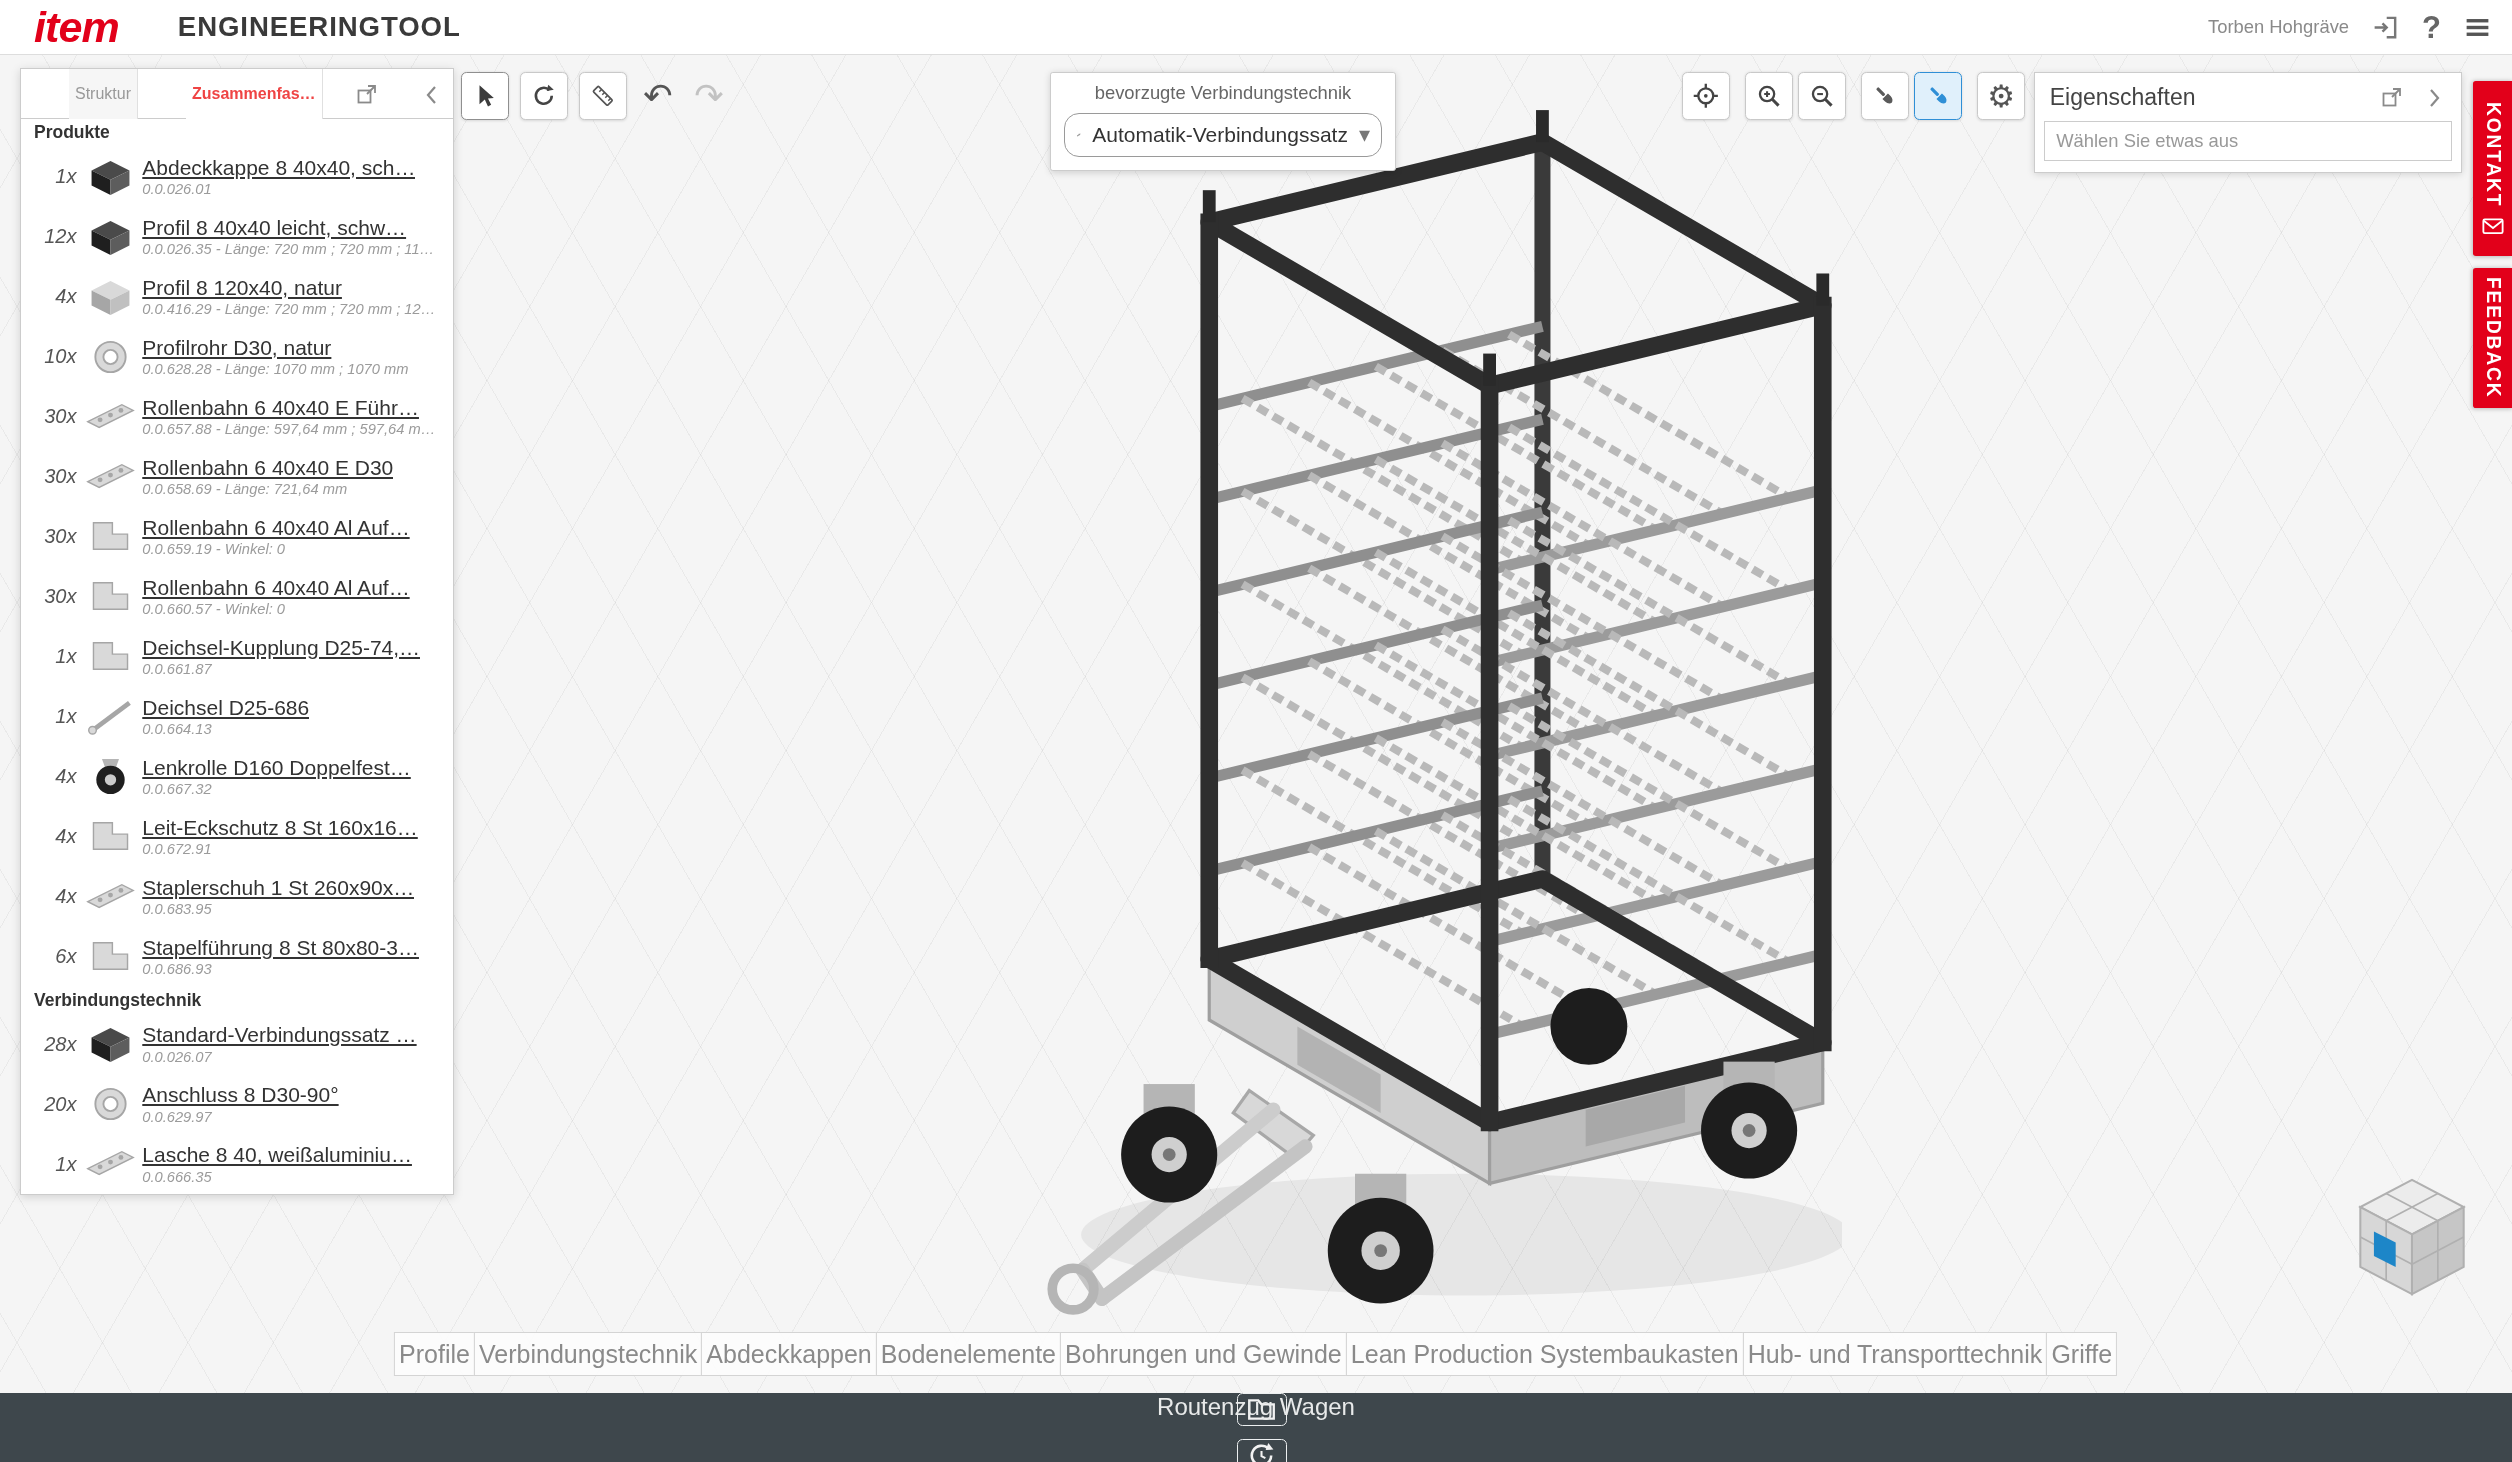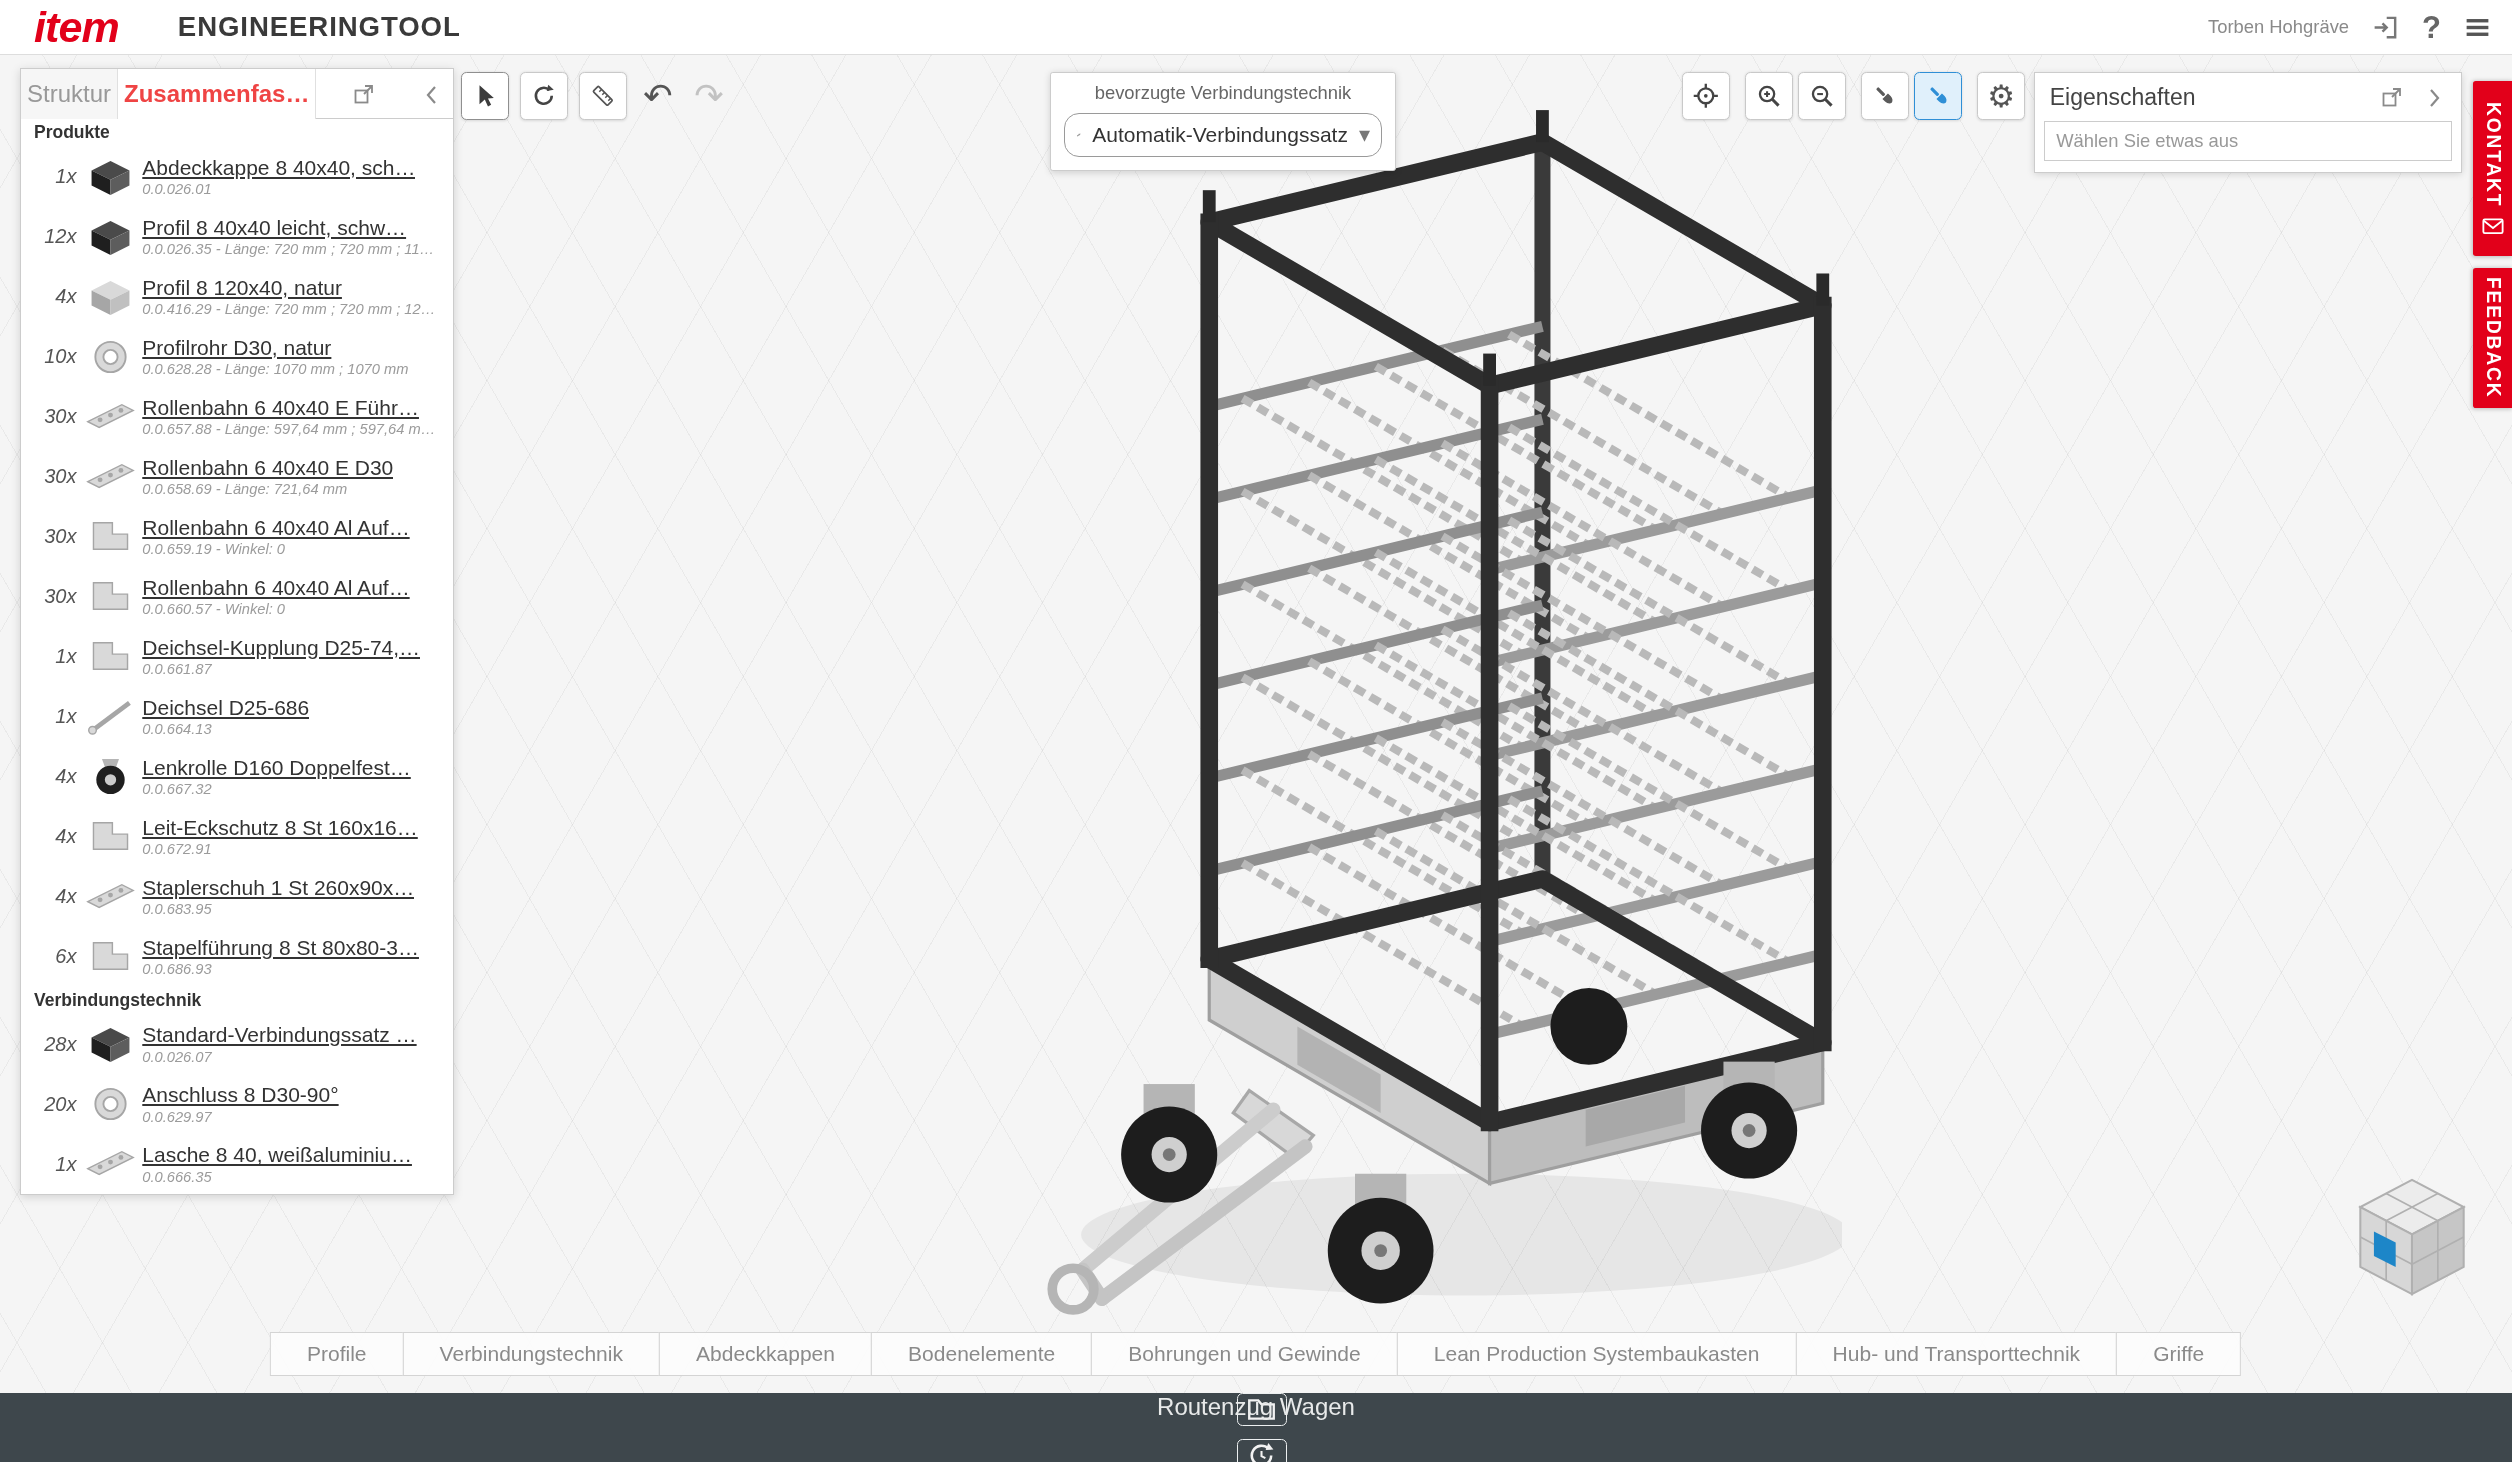--- a/index.html
+++ b/index.html
@@ -39,22 +39,22 @@
   .beam1 { stroke:#8f8f8f; stroke-width:7; }
   .beam2 { stroke:#9b9b9b; stroke-width:7; }
   .frame { stroke:#2e2e2e; stroke-width:11; fill:none; stroke-linejoin:round; stroke-linecap:square; }
 
   
   .left-panel {
     position:absolute; left:20px; top:68px; width:434px; background:#fff;
     border:0.9px solid #ccc; box-shadow:0 1.8px 9.2px rgba(0,0,0,0.15); z-index:10;
   }
   .panel-tabs { display:flex; align-items:center; height:50px; border-bottom:0.9px solid #ccc; }
-  .tab { height:50px; line-height:50px; padding:0 6px; font-size:24px; color:#999;
-         background:#f6f6f6; border-right:0.9px solid #e0e0e0; cursor:pointer; white-space:nowrap; }
+  .tab { height:50px; line-height:50px; padding:0 6px; font-size:16px; color:#999;
+         background:#f6f6f6; border-right:0.9px solid #e0e0e0; cursor:pointer; white-space:nowrap;margin-left:48px; }
   .tab.active { background:#fff; color:#ef4444; font-weight:bold; }
   .panel-tabs .icon-btn { margin-left:auto; }
   .icon-btn { background:none; border:none; cursor:pointer; padding:0 9.2px; display:flex; align-items:center; }
   .icon-btn svg { width:24px; height:24px; }
   .section-title { height:27.6px; line-height:27.6px; padding-left:13px; font-size:17.5px; font-weight:bold; color:#333; }
   .part-row { display:flex; align-items:center; height:60px; padding:0 7.4px; cursor:pointer; }
   .part-qty { width:48px; text-align:right; font-size:20px; font-style:italic; color:#555; flex:0 0 48px; }
   .thumb { width:53px; height:44px; flex:0 0 53px; margin:0 5.5px 0 7.4px; --c1:#d9d9d9; --c2:#a6a6a6; --c3:#c0c0c0; }
   .thumb[data-tone="dark"] { --c1:#4a4a4a; --c2:#1f1f1f; --c3:#5d5d5d; }
   .thumb svg { width:100%; height:100%; }
@@ -109,22 +109,22 @@
               display:flex; flex-direction:column; align-items:center; justify-content:center; gap:11px;
               border-radius:2.8px 0 0 2.8px; box-shadow:-0.9px 0.9px 4.6px rgba(0,0,0,0.25); cursor:pointer; z-index:20; }
   .side-tab span { writing-mode:vertical-rl; font-size:19.3px; font-weight:bold; letter-spacing:1.8px; }
   .side-tab svg { width:22px; height:16.5px; }
   .side-tab.kontakt { top:81px; height:175px; }
   .side-tab.feedback { top:268px; height:140px; }
 
   
   .bottom-tabs { position:absolute; top:1332px; left:50%; transform:translateX(-50%);
                  display:flex; z-index:10; }
-  .cat-tab { height:44px; padding:0 36px; background:rgba(252,252,252,0.95); border:0.9px solid #d4d4d4;
-             margin-left:-0.9px; font-size:21px; color:#8a8a8a; white-space:nowrap; cursor:pointer; }
+  .cat-tab { height:44px; padding:0 4px; background:rgba(252,252,252,0.95); border:0.9px solid #d4d4d4;
+             margin-left:-0.9px; font-size:25px; color:#8a8a8a; white-space:nowrap; cursor:pointer; }
 
   
   .bottom-bar { position:absolute; left:0; top:1393px; width:2512px; height:70px; background:#3e474c;
                 display:flex; align-items:center; padding-left:11px; gap:13px; z-index:25;flex-direction:column; }
   .bar-btn { width:50px; height:50px; border:1.8px solid #eceff0; border-radius:5.5px; background:transparent;
              display:flex; align-items:center; justify-content:center; cursor:pointer; padding:0; }
   .bar-btn svg { width:31px; height:31px; }
   .bar-title { position:absolute; left:50%; transform:translateX(-50%); color:#e8eaea; font-size:24px; }
   .weiter-btn { position:absolute; right:0; top:0; height:70px; width:429px; background:#2f76c8; border:none;
                 color:#fff; font-size:25px; font-weight:bold; letter-spacing:1.4px; cursor:pointer;

